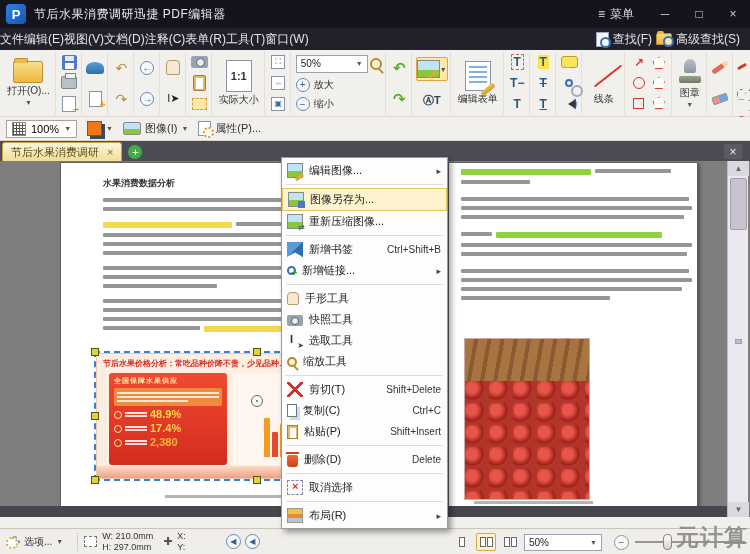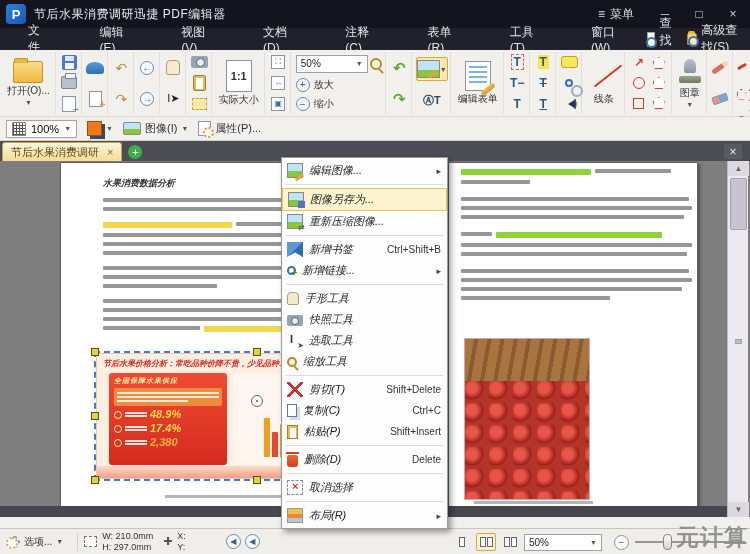--- a/index.html
+++ b/index.html
@@ -9,21 +9,21 @@
   
   .titlebar{position:absolute;left:0;top:0;width:750px;height:28px;background:#14141e;display:flex;align-items:center;color:#e8e8ee;}
   .logo{width:20px;height:20px;margin:0 8px 0 6px;background:linear-gradient(135deg,#2d7fe0,#1857b0);border-radius:4px;color:#fff;font-weight:bold;font-size:13px;display:flex;align-items:center;justify-content:center;}
   .wtitle{font-size:12px;letter-spacing:.5px;}
   .tb-right{margin-left:auto;display:flex;align-items:center;height:100%;}
   .menu-btn{font-size:12px;color:#ddd;display:flex;align-items:center;gap:5px;padding:0 14px;height:100%;}
   .winbtn{width:34px;height:100%;display:flex;align-items:center;justify-content:center;color:#cfcfd6;font-size:12px;}
 
   
   .menubar{position:absolute;left:0;top:28px;width:750px;height:22px;background:#21212b;display:flex;align-items:center;color:#e2e2e8;font-size:12px;}
-  .mitem{padding:0 28px;height:100%;display:flex;align-items:center;}
+  .mitem{padding:0 0;height:100%;display:flex;align-items:center;}
   .mb-right{margin-left:auto;display:flex;align-items:center;gap:4px;padding-right:10px;}
   .mb-find{display:flex;align-items:center;gap:4px;font-size:12px;}
   .ic-find{width:13px;height:15px;background:#f5f5f5;border:1px solid #9aa4b8;position:relative;}
   .ic-find::after{content:"";position:absolute;right:-3px;bottom:-2px;width:7px;height:7px;border:2px solid #3b6fb4;border-radius:50%;background:rgba(255,255,255,.6);}
   .ic-advfind{width:16px;height:12px;background:linear-gradient(#f7d877,#e8b93f);border:1px solid #b08c2a;border-radius:2px 2px 0 0;position:relative;}
   .ic-advfind::before{content:"";position:absolute;left:0;top:-3px;width:7px;height:3px;background:#e8b93f;border-radius:2px 2px 0 0;}
   .ic-advfind::after{content:"";position:absolute;right:-3px;bottom:-3px;width:7px;height:7px;border:2px solid #3b6fb4;border-radius:50%;background:rgba(255,255,255,.6);}
 
   
   .toolbar{position:absolute;left:0;top:50px;width:750px;height:67px;background:#f2f0ec;border-bottom:1px solid #dedad2;display:flex;align-items:stretch;padding:2px 2px;gap:2px;}
@@ -114,21 +114,21 @@
   
   .tabbar{position:absolute;left:0;top:141px;width:750px;height:20px;background:#4c4c54;display:flex;align-items:flex-end;}
   .tab{height:19px;background:linear-gradient(#fdf6dd,#f3dc96);border:1px solid #c9a43f;border-bottom:none;border-radius:3px 3px 0 0;display:flex;align-items:center;gap:8px;padding:0 8px;font-size:11px;color:#5a4a12;margin-left:2px;}
   .tabclose{color:#8a6a1a;font-size:11px;}
   .newtab{width:14px;height:14px;border-radius:50%;background:#3fae49;color:#fff;font-size:11px;display:flex;align-items:center;justify-content:center;margin:0 0 2px 6px;line-height:1;}
   .tabbar-close{margin-left:auto;margin-bottom:2px;margin-right:8px;color:#e8e8ee;font-size:12px;width:18px;height:15px;display:flex;align-items:center;justify-content:center;background:#5a5a62;border-radius:2px;}
 
   
   .docarea{position:absolute;left:0;top:161px;width:750px;height:356px;background:#7e7e7e;overflow:hidden;}
   .page{position:absolute;top:1px;height:355px;background:#fff;border:1px solid #5f5f5f;box-shadow:2px 2px 3px rgba(0,0,0,.35);}
-  .pageL{left:60px;width:381px;font-style:italic;}
+  .pageL{left:60px;width:381px;}
   .pageR{left:448px;width:250px;}
   .ph{font-size:9px;font-weight:bold;color:#333;margin:14px 0 8px 42px;}
   .tl{height:4px;background:#969696;border-radius:1px;margin:0 14px 5px 42px;}
   .pageR .tl{margin:0 12px 5px 12px;height:4px;}
   .tlrow{display:flex;gap:4px;margin:0 14px 5px 42px;}
   .pageR .tlrow{margin:0 12px 5px 12px;}
   .tlrow .seg{height:4px;border-radius:1px;background:#969696;}
   .hly{background:#f0d84a !important;height:6px !important;}
   .hlg{background:#8ed23c !important;height:6px !important;}
   .cap{height:3px;background:#b5b5b5;margin:4px auto;width:45%;}
@@ -164,21 +164,21 @@
   
   .vscroll{position:absolute;left:727px;top:0;width:21px;height:356px;background:#ece8f0;border-left:1px solid #bbb;}
   .varrow{position:absolute;left:0;width:21px;height:15px;background:#dcd8e0;color:#666;font-size:8px;display:flex;align-items:center;justify-content:center;}
   .vthumb{position:absolute;left:2px;top:17px;width:17px;height:52px;background:#c9c2cf;border:1px solid #a79fae;border-radius:2px;}
   .vmark{position:absolute;left:7px;top:50%;width:7px;height:5px;background:#c0bac6;border:1px solid #a79fae;}
   .hscroll{position:absolute;left:0;top:345px;width:727px;height:11px;background:#46464e;}
 
   
   .cmenu{position:absolute;left:281px;top:157px;width:167px;background:#fdfdfd;border:1px solid #9a9a9a;box-shadow:3px 3px 6px rgba(0,0,0,.4);z-index:50;padding:2px 0;}
   .cm-item{display:flex;align-items:center;height:21px;padding:0 6px 0 5px;font-size:11px;color:#222;gap:6px;}
-  .cm-label{white-space:nowrap;font-style:italic;}
+  .cm-label{white-space:nowrap;}
   .cm-short{margin-left:auto;font-size:10px;color:#333;white-space:nowrap;}
   .cm-arrow{margin-left:auto;font-size:9px;color:#444;}
   .cm-sep{height:1px;background:#dcdcdc;margin:3px 4px;}
   .cm-hl{background:#fdf3cf;border:1px solid #e3c55c;height:23px;}
   .cmi{width:16px;height:15px;flex:0 0 auto;position:relative;}
   .mi-img{background:linear-gradient(#bfe3f7 55%,#8cc63f 55%);border:1px solid #888;}
   .mi-pencil::after{content:"";position:absolute;right:-2px;bottom:-2px;width:9px;height:3px;background:#e8a33d;transform:rotate(-35deg);}
   .mi-save::after{content:"";position:absolute;right:-2px;bottom:-2px;width:7px;height:7px;background:#4f79c6;}
   .mi-swap::after{content:"";position:absolute;right:-2px;bottom:-2px;width:8px;height:6px;background:#f0c24a;border:1px solid #a8862a;}
   .mi-comp::after{content:"⇄";position:absolute;right:-3px;bottom:-4px;font-size:8px;color:#2a6a2a;}

